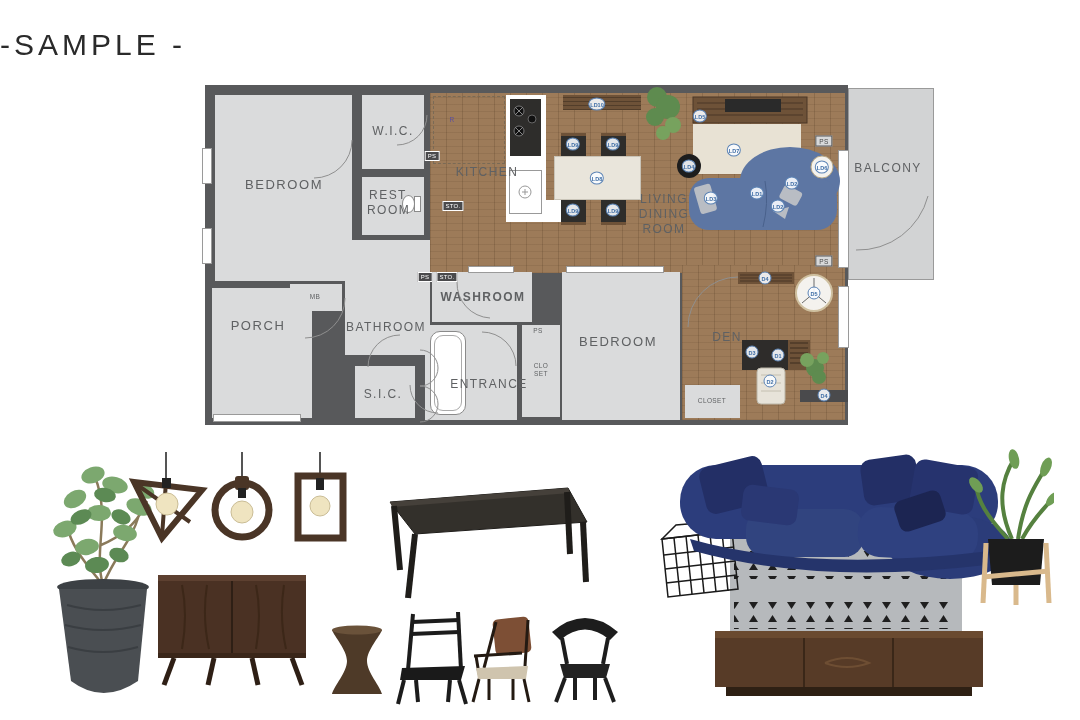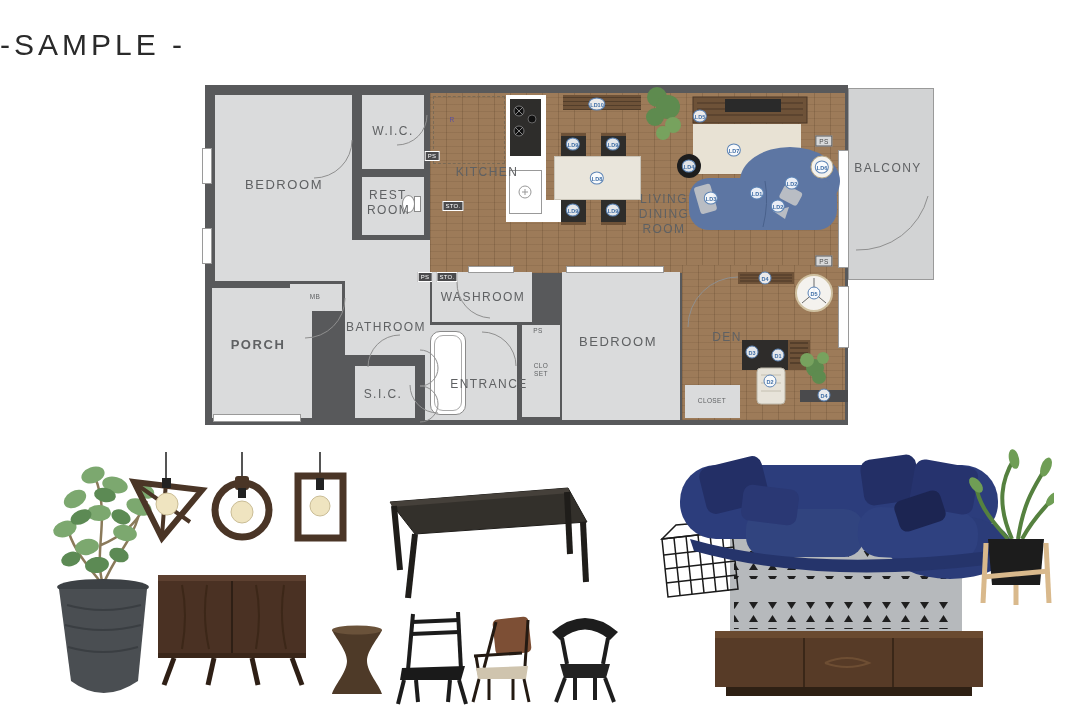--- a/index.html
+++ b/index.html
@@ -157,25 +157,25 @@
         <path d="M215,265 a18,18 0 0 1 18,18 a18,18 0 0 1 -18,18 a18,18 0 0 1 18,18 a18,18 0 0 1 -18,18"></path>
       </g>
     </svg>
 
     <span class="rl big" style="left:284px;top:185px;">BEDROOM</span>
     <span class="rl med" style="left:393px;top:131px;">W.I.C.</span>
     <span class="rl med" style="left:388px;top:203px;width:42px;">REST ROOM</span>
     <span class="rl med" style="left:487px;top:172px;">KITCHEN</span>
     <span class="rl med" style="left:664px;top:198px;width:52px;margin-top:16px;">LIVING DINING ROOM</span>
     <span class="rl med" style="left:888px;top:168px;">BALCONY</span>
-    <span class="rl big" style="left:258px;top:345px;font-weight:bold;">PORCH</span>
+    <span class="rl big" style="left:258px;top:326px;">PORCH</span>
     <span class="rl sm" style="left:315px;top:297px;">MB</span>
     <span class="rl med" style="left:386px;top:327px;">BATHROOM</span>
     <span class="rl med" style="left:383px;top:394px;">S.I.C.</span>
-    <span class="rl med" style="left:483px;top:297px;">WASHROOM</span>
+    <span class="rl med" style="left:483px;top:297px;font-weight:bold;">WASHROOM</span>
     <span class="rl med" style="left:489px;top:384px;">ENTRANCE</span>
     <span class="rl sm" style="left:541px;top:370px;width:24px;">CLO SET</span>
     <span class="rl big" style="left:618px;top:342px;">BEDROOM</span>
     <span class="rl med" style="left:727px;top:337px;">DEN</span>
     <span class="rl sm" style="left:712px;top:401px;">CLOSET</span>
     <span class="rl sm" style="left:452px;top:120px;color:#5b4ea0;">R</span>
 
     <span class="tagD" style="left:432px;top:156px;">PS</span>
     <span class="tagD" style="left:453px;top:206px;">STO.</span>
     <span class="tagD" style="left:425px;top:277px;">PS</span>

